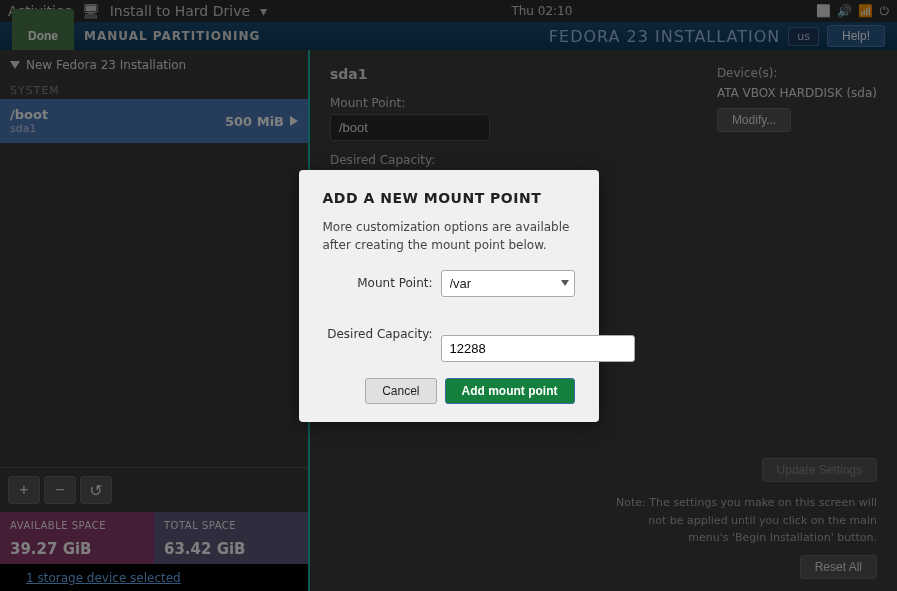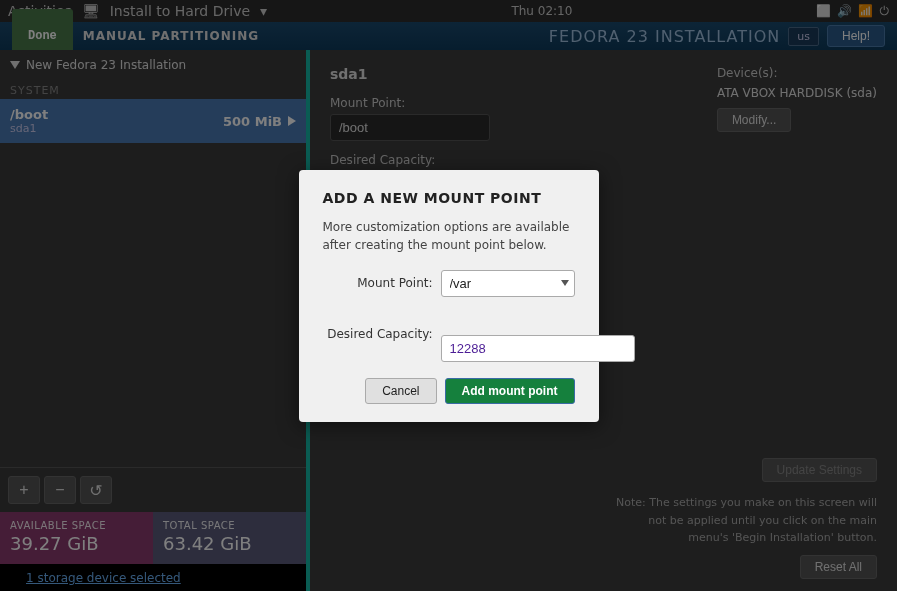--- a/index.html
+++ b/index.html
@@ -68,21 +68,20 @@
     }
     .done-btn {
       background: #4a7a4a;
       color: white;
       border: none;
       padding: 20px 16px;
       font-size: 12px;
       border-radius: 3px;
       cursor: pointer;
       font-weight: bold;
-      font-family: Liberation Mono, monospace;
     }
     .app-titlebar-right {
       display: flex;
       align-items: center;
       gap: 8px;
     }
     .fedora-label {
       color: #a0c0e0;
       font-size: 16px;
       letter-spacing: 1px;
@@ -110,21 +109,21 @@
     .main-content {
       display: flex;
       height: calc(591px - 22px - 28px);
       background: #3c3c3c;
     }
 
     
     .left-panel {
       width: 310px;
       background: #3a3a3a;
-      border-right: 4px solid #14b8a6;
+      border-right: 2px solid #14b8a6;
       display: flex;
       flex-direction: column;
     }
     .new-install-header {
       display: flex;
       align-items: center;
       padding: 8px 10px;
       background: #3a3a3a;
       color: #e0e0e0;
       font-size: 12px;
@@ -217,23 +216,23 @@
       padding: 8px 10px;
       color: white;
     }
     .space-label {
       font-size: 10px;
       text-transform: uppercase;
       letter-spacing: 0.5px;
       opacity: 0.9;
     }
     .space-value {
-      font-size: 18px;
-      font-weight: normal;
-      margin-top: 2px;
+      font-size: 15px;
+      font-weight: bold;
+      margin-top: 9px;
     }
     .storage-link {
       padding: 6px 26px;
       background: #000000;
     }
     .storage-link a {
       color: #6ab0f5;
       text-decoration: underline;
       font-size: 12px;
       cursor: pointer;
@@ -368,21 +367,21 @@
       border-top: 6px solid #555;
       pointer-events: none;
     }
     .dialog-input {
       flex: 1;
       background: white;
       border: 1px solid #aaa;
       border-radius: 3px;
       padding: 5px 8px;
       font-size: 13px;
-      color: #4c1d95;
+      color: #000000;
       margin-top: 28px;
     }
     .dialog-buttons {
       display: flex;
       justify-content: flex-end;
       gap: 8px;
       margin-top: 16px;
     }
     .cancel-btn {
       background: #e0e0e0;

